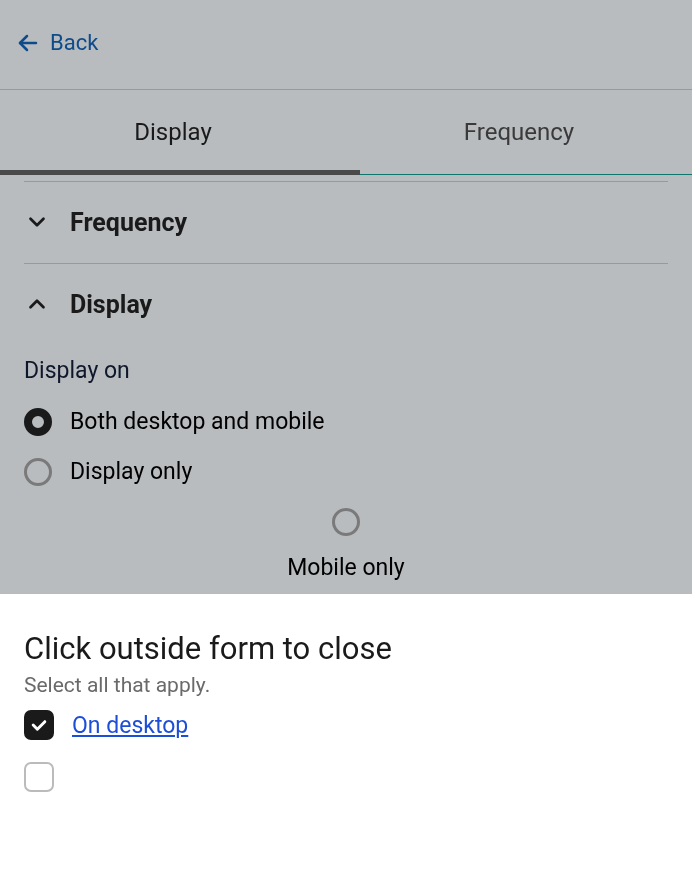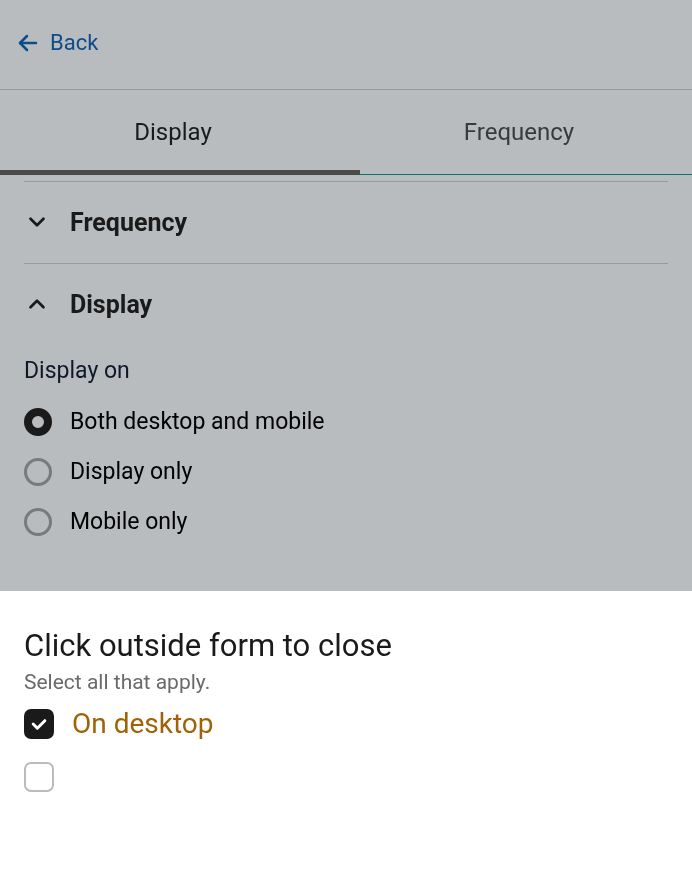--- a/index.html
+++ b/index.html
@@ -89,20 +89,21 @@
     }
     .radio-option {
       display: flex;
       align-items: center;
       gap: 18px;
       margin-bottom: 22px;
       cursor: pointer;
     }
     .radio-option:last-child {
       margin-bottom: 0;
+      flex-direction: column;
     }
     .radio-circle {
       width: 28px;
       height: 28px;
       border-radius: 50%;
       border: 3px solid #7a7a7a;
       flex-shrink: 0;
     }
     .radio-circle.selected {
       border: 8px solid #1a1a1a;
@@ -146,22 +147,23 @@
       flex-shrink: 0;
       display: flex;
       align-items: center;
       justify-content: center;
     }
     .checkbox-box.checked {
       background: #1a1a1a;
       border-color: #1a1a1a;
     }
     .checkbox-label {
-      font-size: 28px;
-      color: #a16207;
+      font-size: 23px;
+      color: #1d4ed8;
+      text-decoration: underline;
     }
     .chevron {
       display: inline-flex;
     }
   </style>
 </head>
 <body>
 
 <div class="header">
   <div class="back-link">

